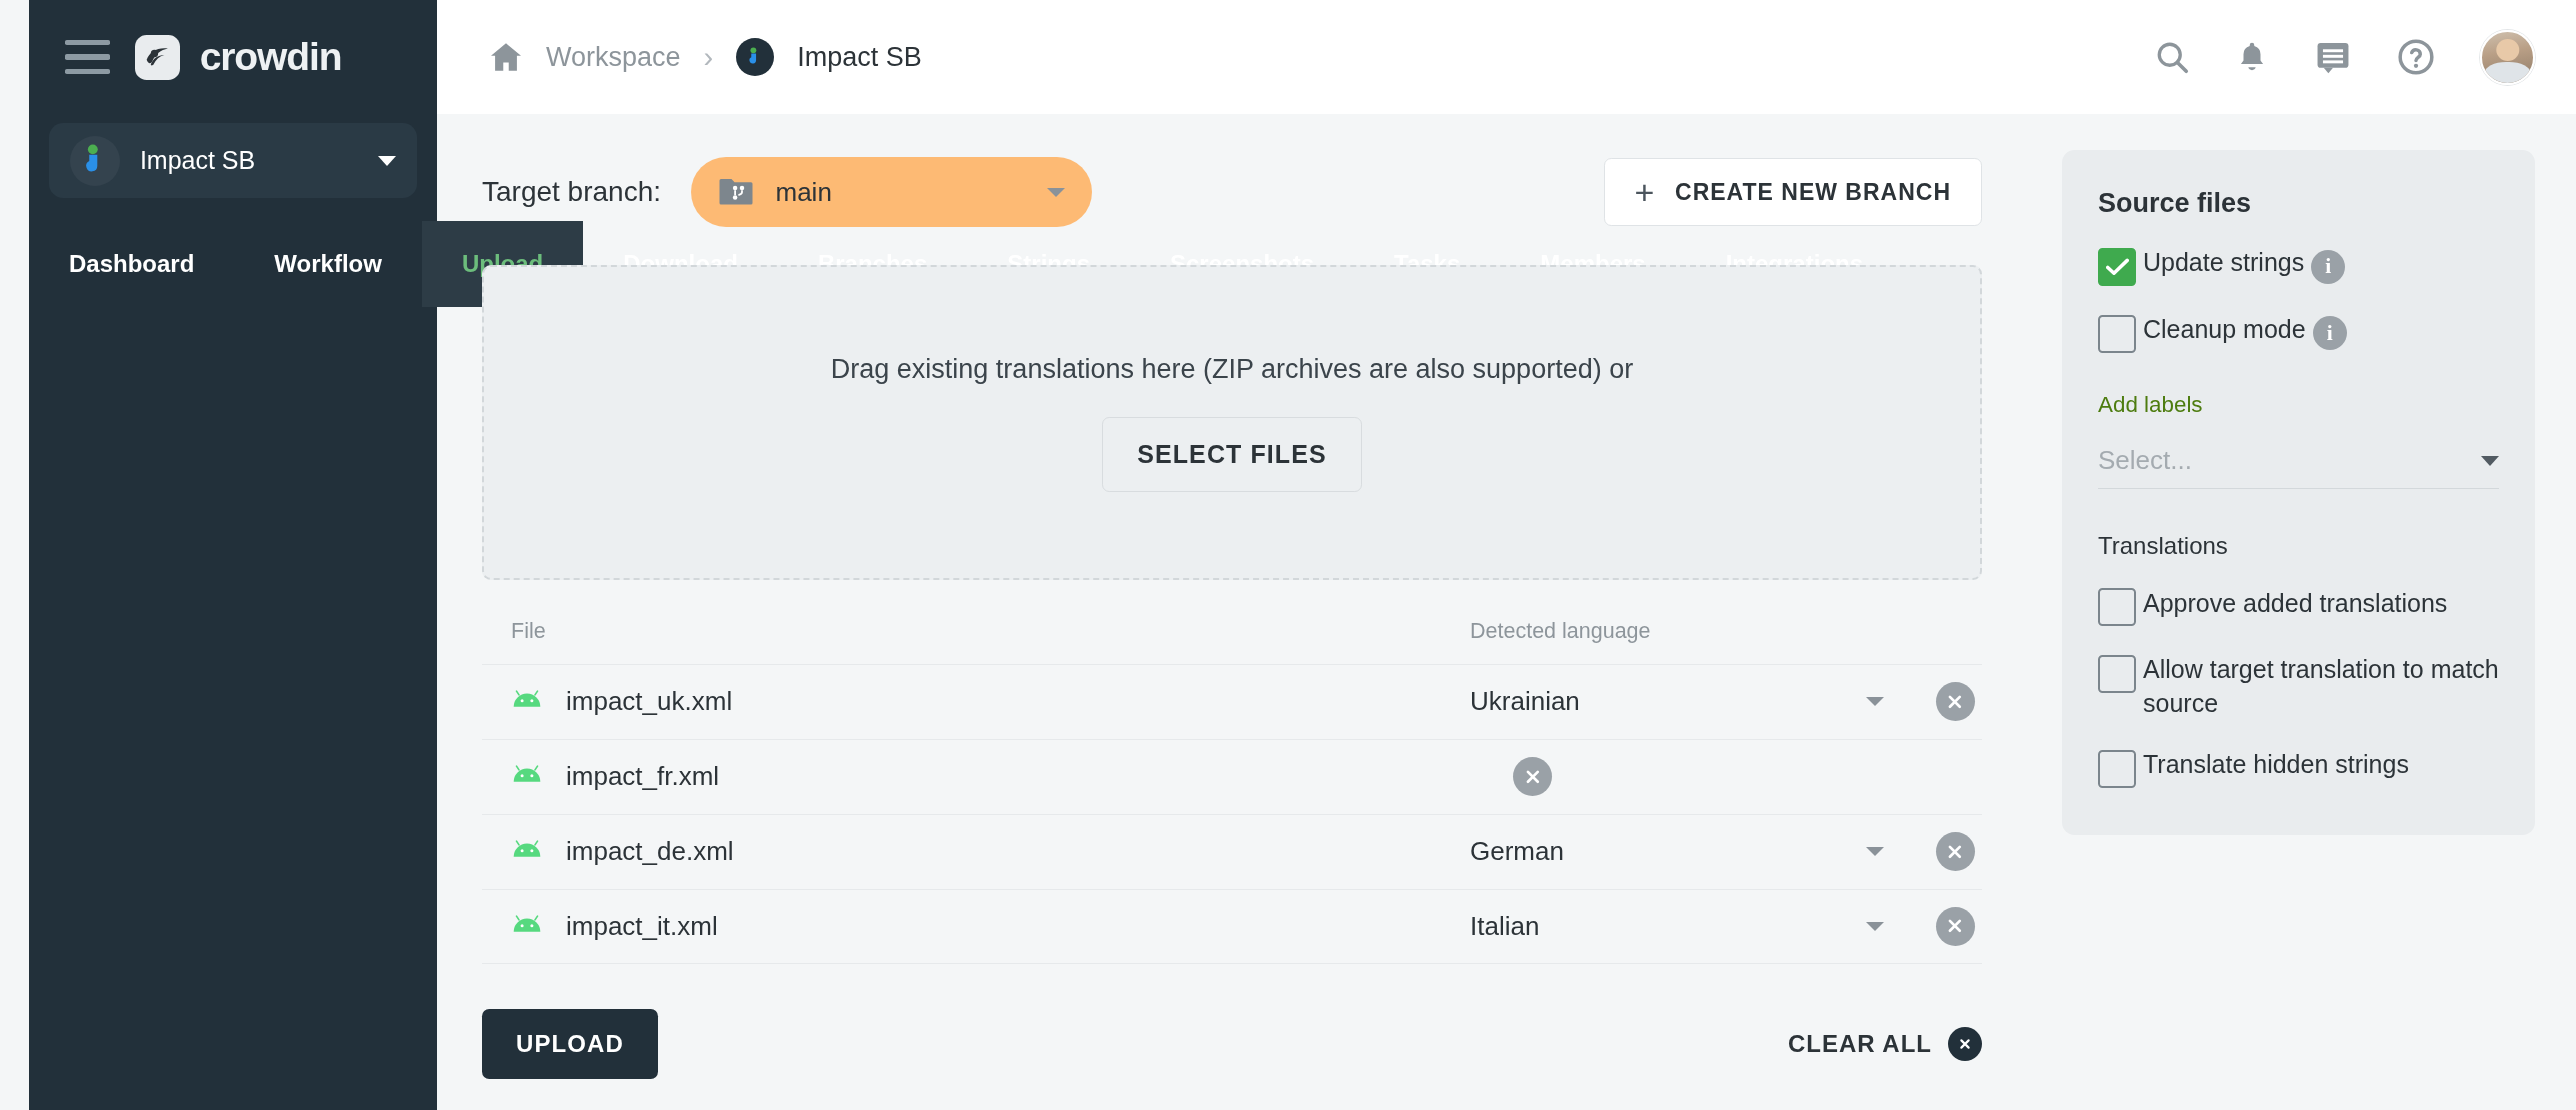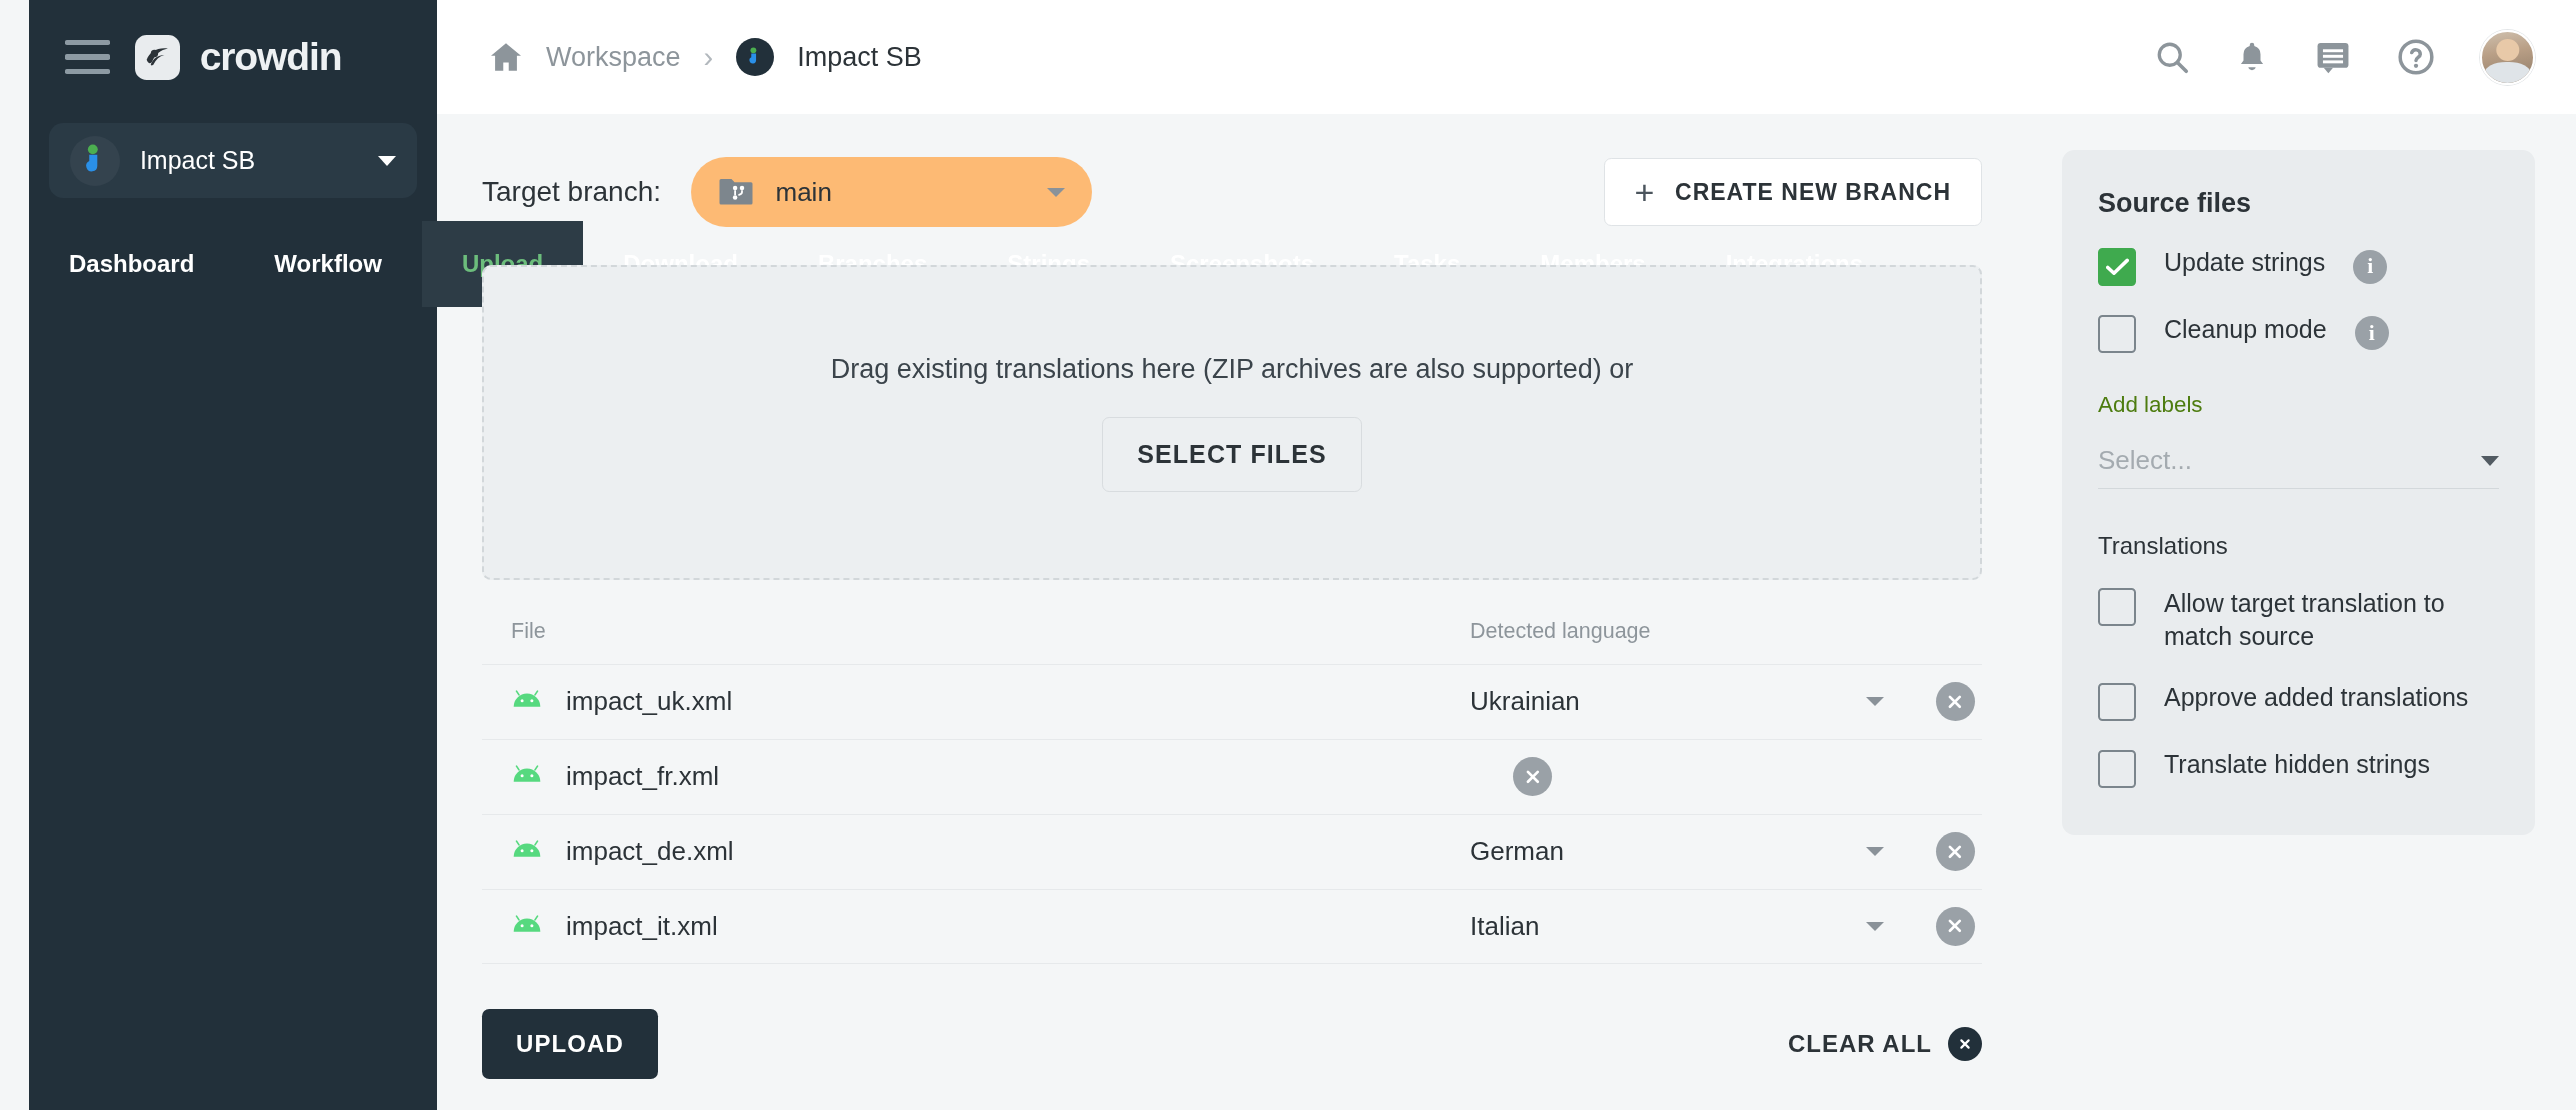--- a/index.html
+++ b/index.html
@@ -149,21 +149,21 @@
     display: flex; align-items: center; padding: 0 34px; cursor: pointer;
   }
   .clear-all {
     margin-left: auto; display: flex; align-items: center; cursor: pointer;
     font-size: 24px; font-weight: 700; letter-spacing: 1px; color: #2c3338;
   }
 
   
   .panel { background: #e9ecee; border-radius: 12.5px; padding: 38px 36px 47px 36px; }
   .panel-h { font-size: 27px; font-weight: 700; color: #2c3338; }
-  .chk-row { display: flex; align-items: flex-start; gap: 28px; margin-top: 27px; }
+  .chk-row { display: flex; align-items: flex-start; gap: 7px; margin-top: 27px; }
   .chk {
     width: 38px; height: 38px; border-radius: 4.5px; border: 2.7px solid #7b858c;
     background: transparent; flex-shrink: 0; cursor: pointer;
     display: flex; align-items: center; justify-content: center; margin-top: 1.8px;
   }
   .chk.on { background: #3faa4e; border-color: #3faa4e; }
   .chk-lbl { font-size: 25px; color: #2c3338; line-height: 1.35; }
   .info-i {
     width: 34px; height: 34px; border-radius: 50%; background: #9aa1a7; color: #fff;
     font-size: 21.5px; font-weight: 700; font-family: "Liberation Serif", serif;
@@ -469,25 +469,25 @@
           <div class="sub-lbl">Add labels</div>
           <div class="sel-line">
             <span class="sel-ph">Select...</span>
             <span class="caret-dark"></span>
           </div>
 
           <div class="panel-h2">Translations</div>
 
           <div class="chk-row">
             <span class="chk"></span>
-            <span class="chk-lbl">Allow target translation to match source</span>
+            <span class="chk-lbl">Approve added translations</span>
           </div>
           <div class="chk-row">
             <span class="chk"></span>
-            <span class="chk-lbl">Approve added translations</span>
+            <span class="chk-lbl">Allow target translation to match source</span>
           </div>
           <div class="chk-row">
             <span class="chk"></span>
             <span class="chk-lbl">Translate hidden strings</span>
           </div>
         </div>
       </aside>
 
     </div>
   </div>

